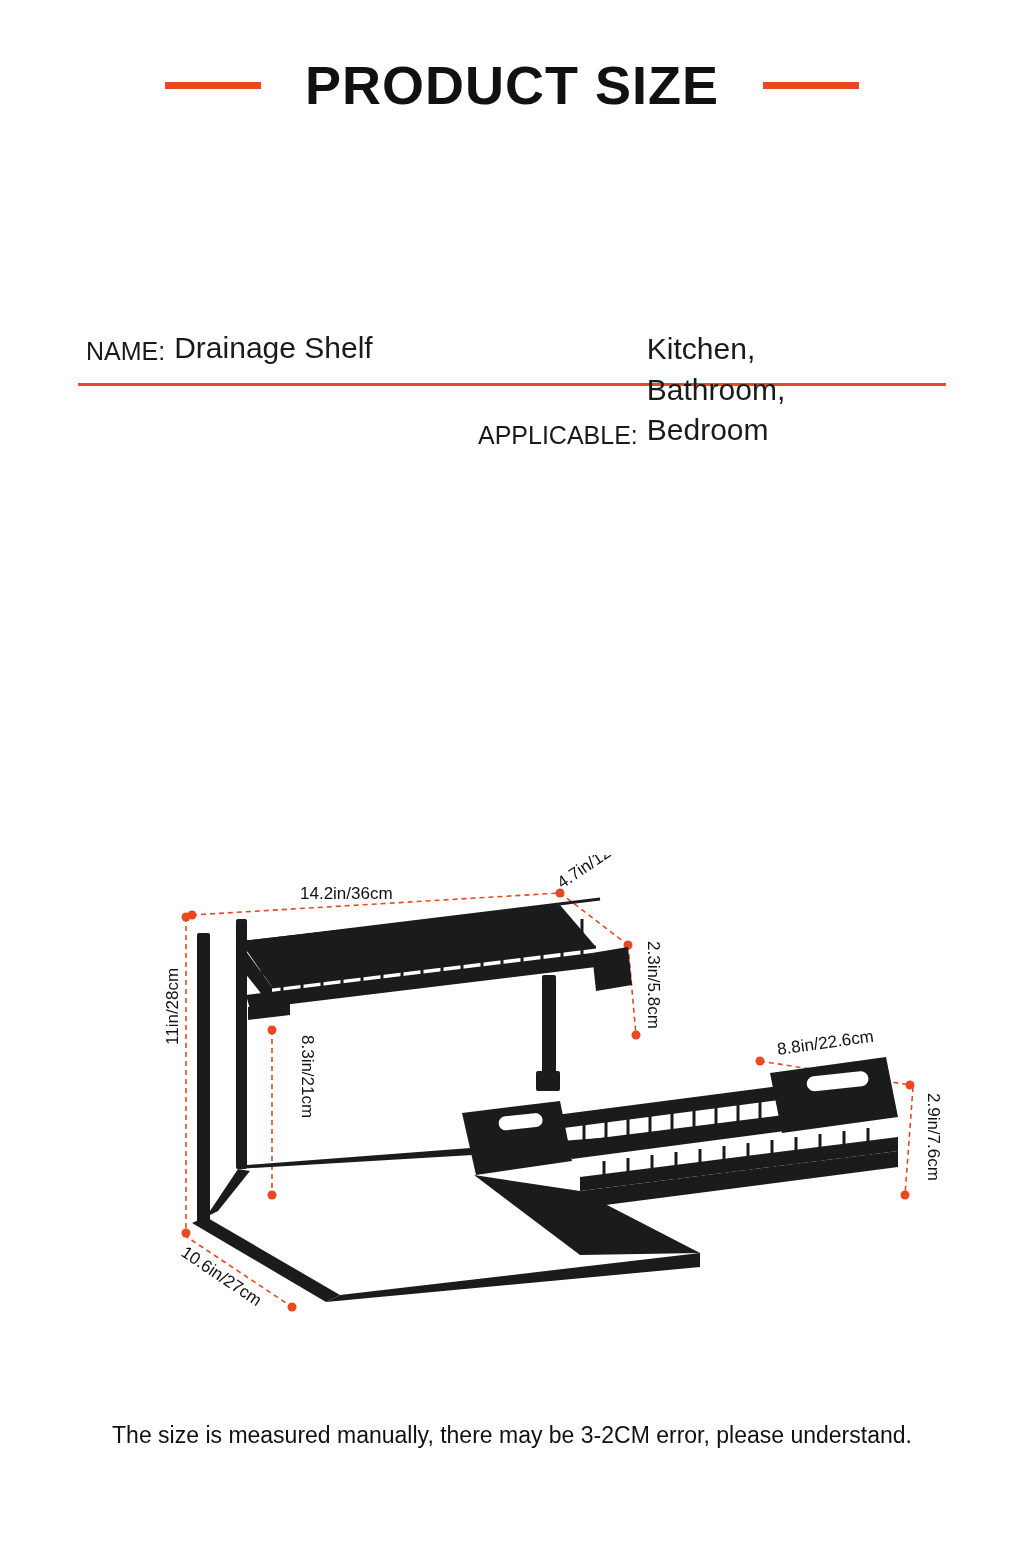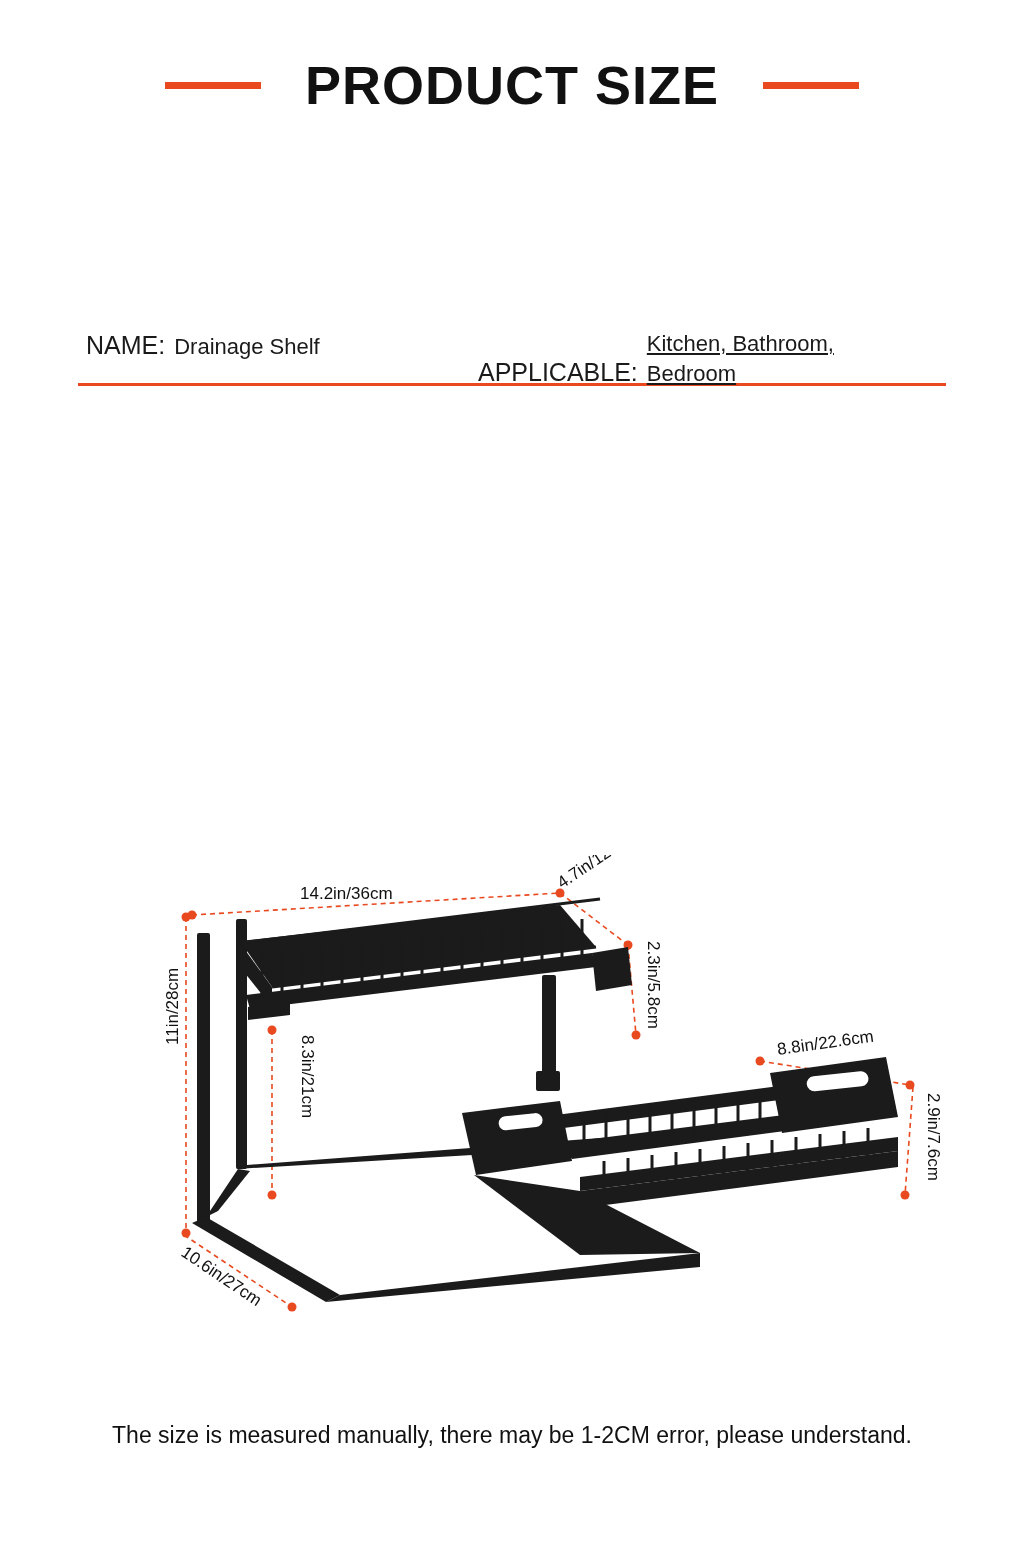--- a/index.html
+++ b/index.html
@@ -67,25 +67,25 @@
   }
   .spec-cell.left  { width: 400px; padding-left: 8px; }
   .spec-cell.right { width: 468px; }
   .spec-label {
     font-size: 25px;
     color: #1a1a1a;
     white-space: nowrap;
     margin-right: 9px;
   }
   .spec-value {
-    font-size: 22px;
+    font-size: 30px;
     color: #1a1a1a;
     max-width: 255px;
   }
-  .spec-value.wrap { line-height: 1.35; text-decoration: underline; }
+  .spec-value.wrap { line-height: 1.35; }
 
   
   .product-area {
     position: absolute;
     top: 855px;
     left: 0;
     width: 836px;
     height: 520px;
   }
   .product-area svg { display: block; }
@@ -291,13 +291,13 @@
     <text class="dim-label" x="648" y="86" transform="rotate(90 648 86)">2.3in/5.8cm</text>
     <text class="dim-label" x="178" y="190" transform="rotate(-90 178 190)">11in/28cm</text>
     <text class="dim-label" x="302" y="180" transform="rotate(90 302 180)">8.3in/21cm</text>
     <text class="dim-label" x="180" y="400" transform="rotate(34 180 400)">10.6in/27cm</text>
     <text class="dim-label" x="778" y="200" transform="rotate(-8 778 200)">8.8in/22.6cm</text>
     <text class="dim-label" x="928" y="238" transform="rotate(90 928 238)">2.9in/7.6cm</text>
 
   </svg>
 </div>
 
-<div class="footer-note">The size is measured manually, there may be 1-2CM error, please understand.</div>
+<div class="footer-note">The size is measured manually, there may be 3-2CM error, please understand.</div>
 
 </body></html>

